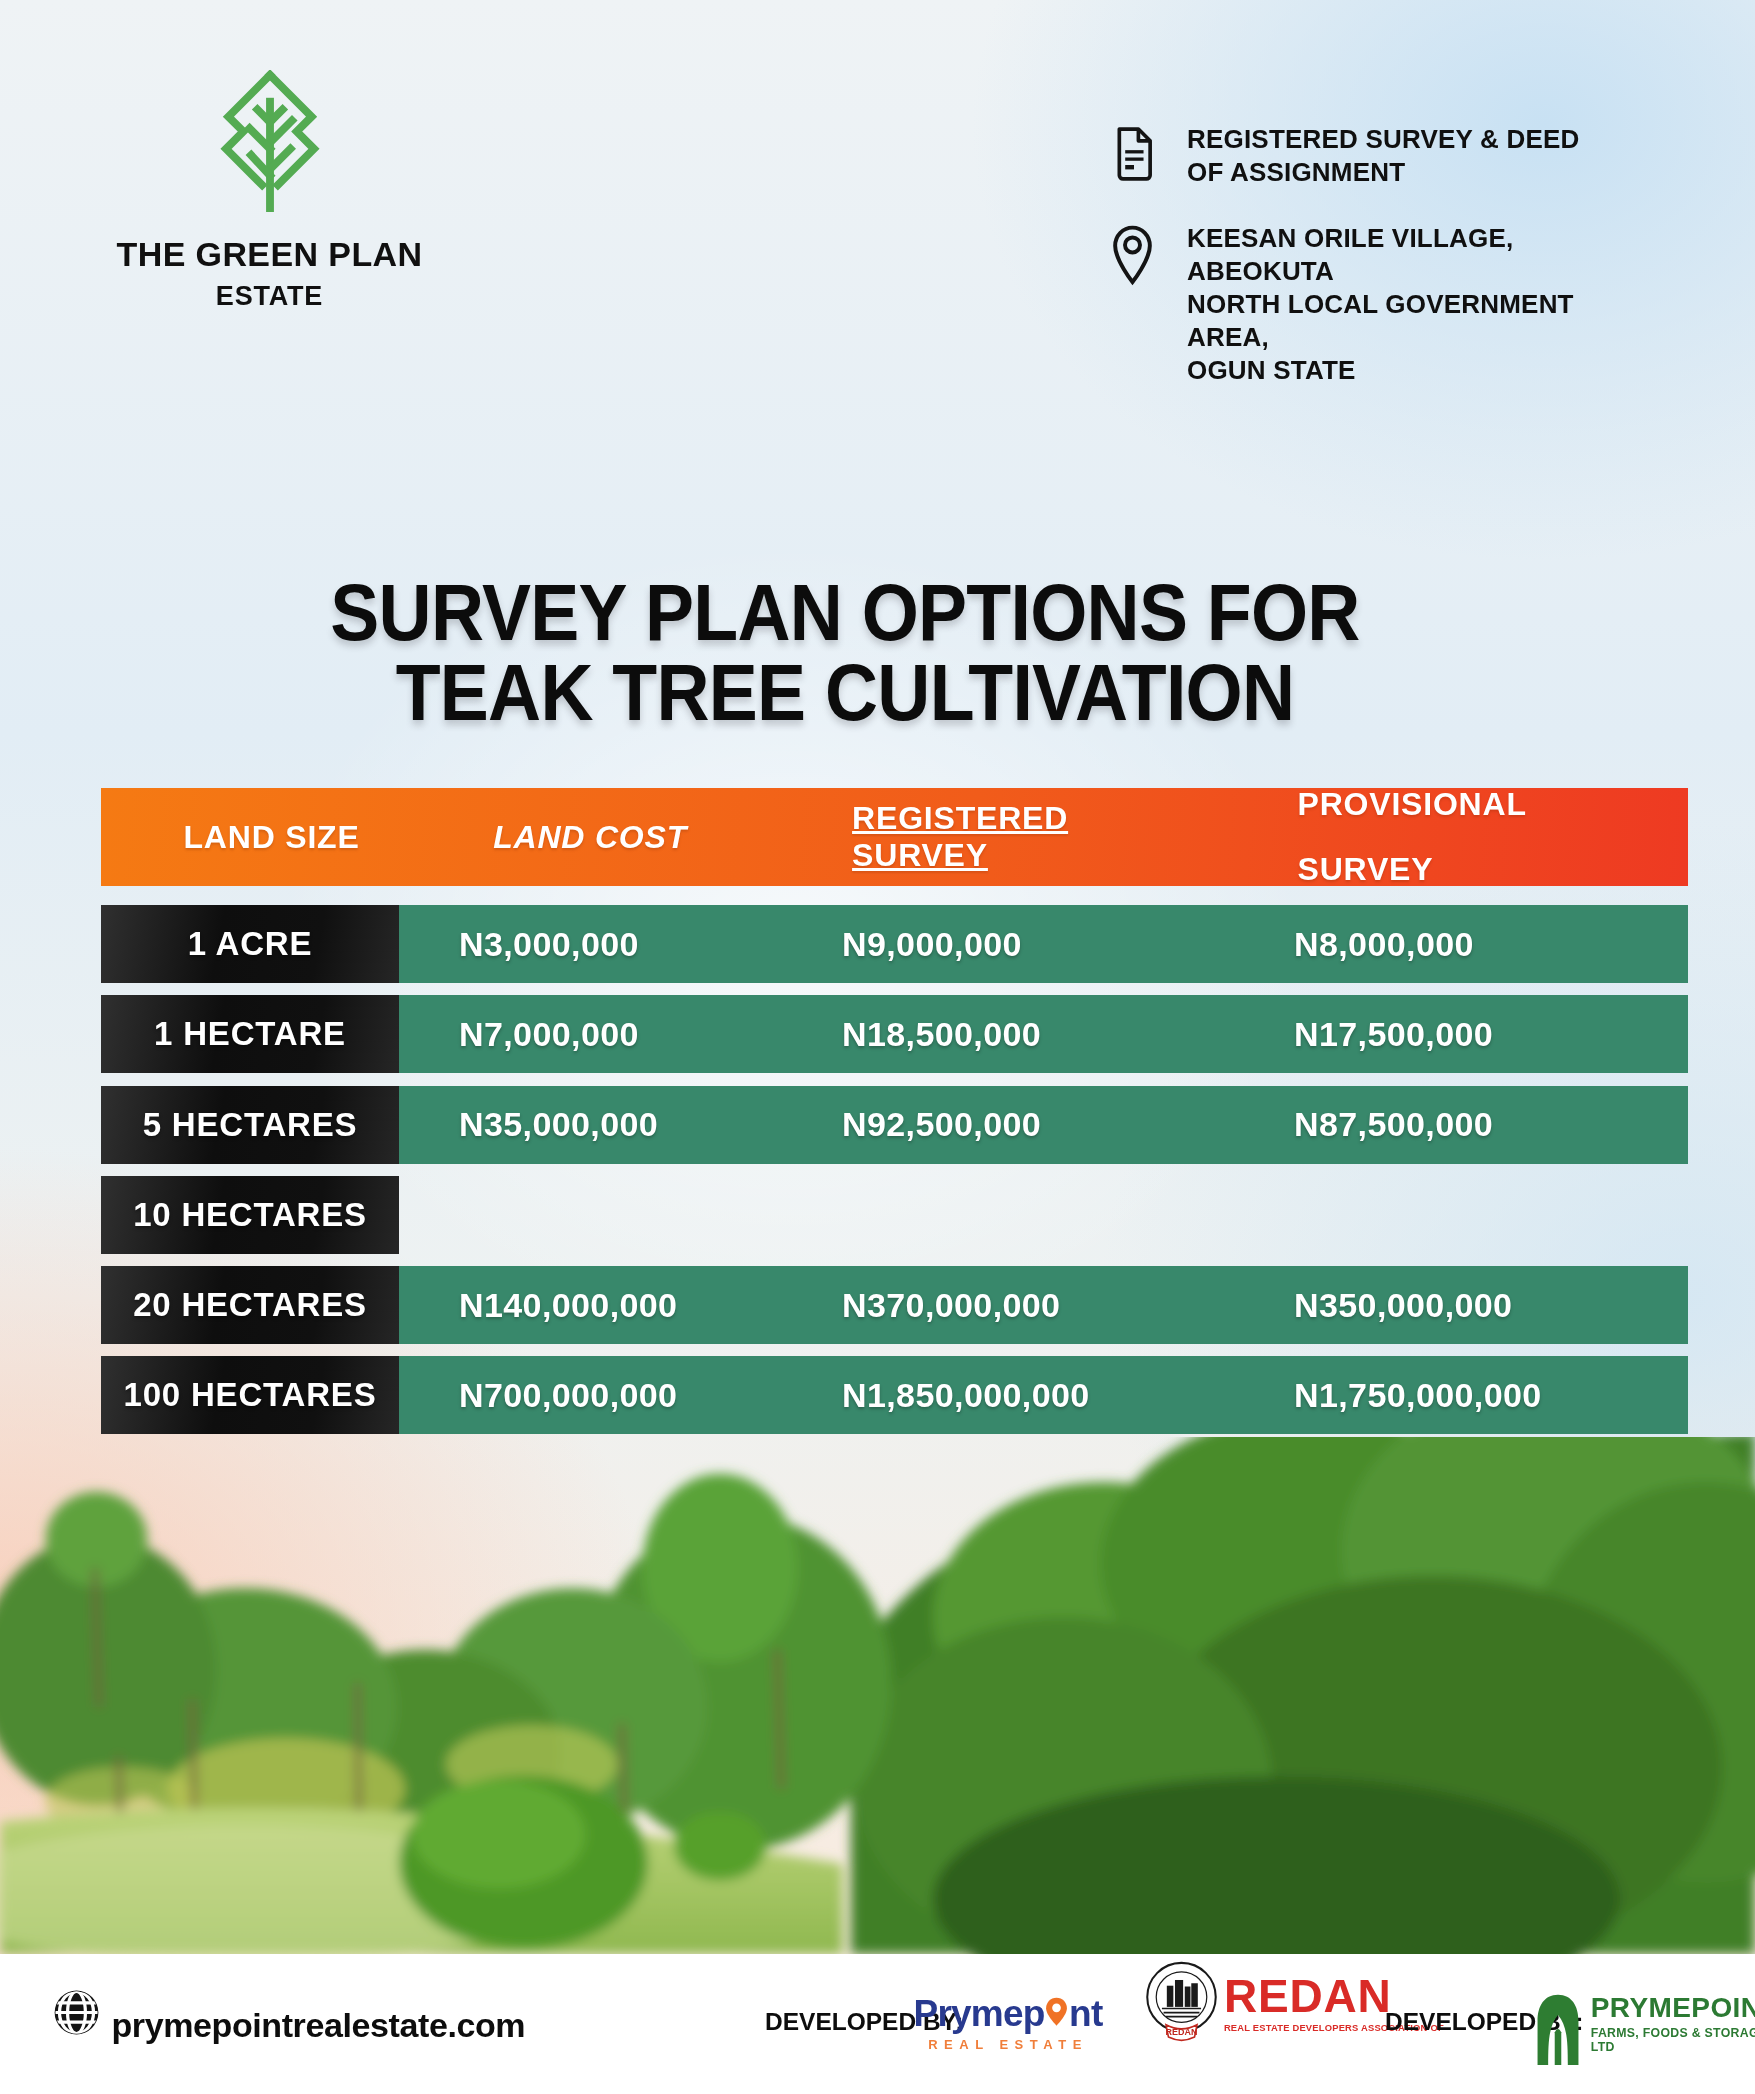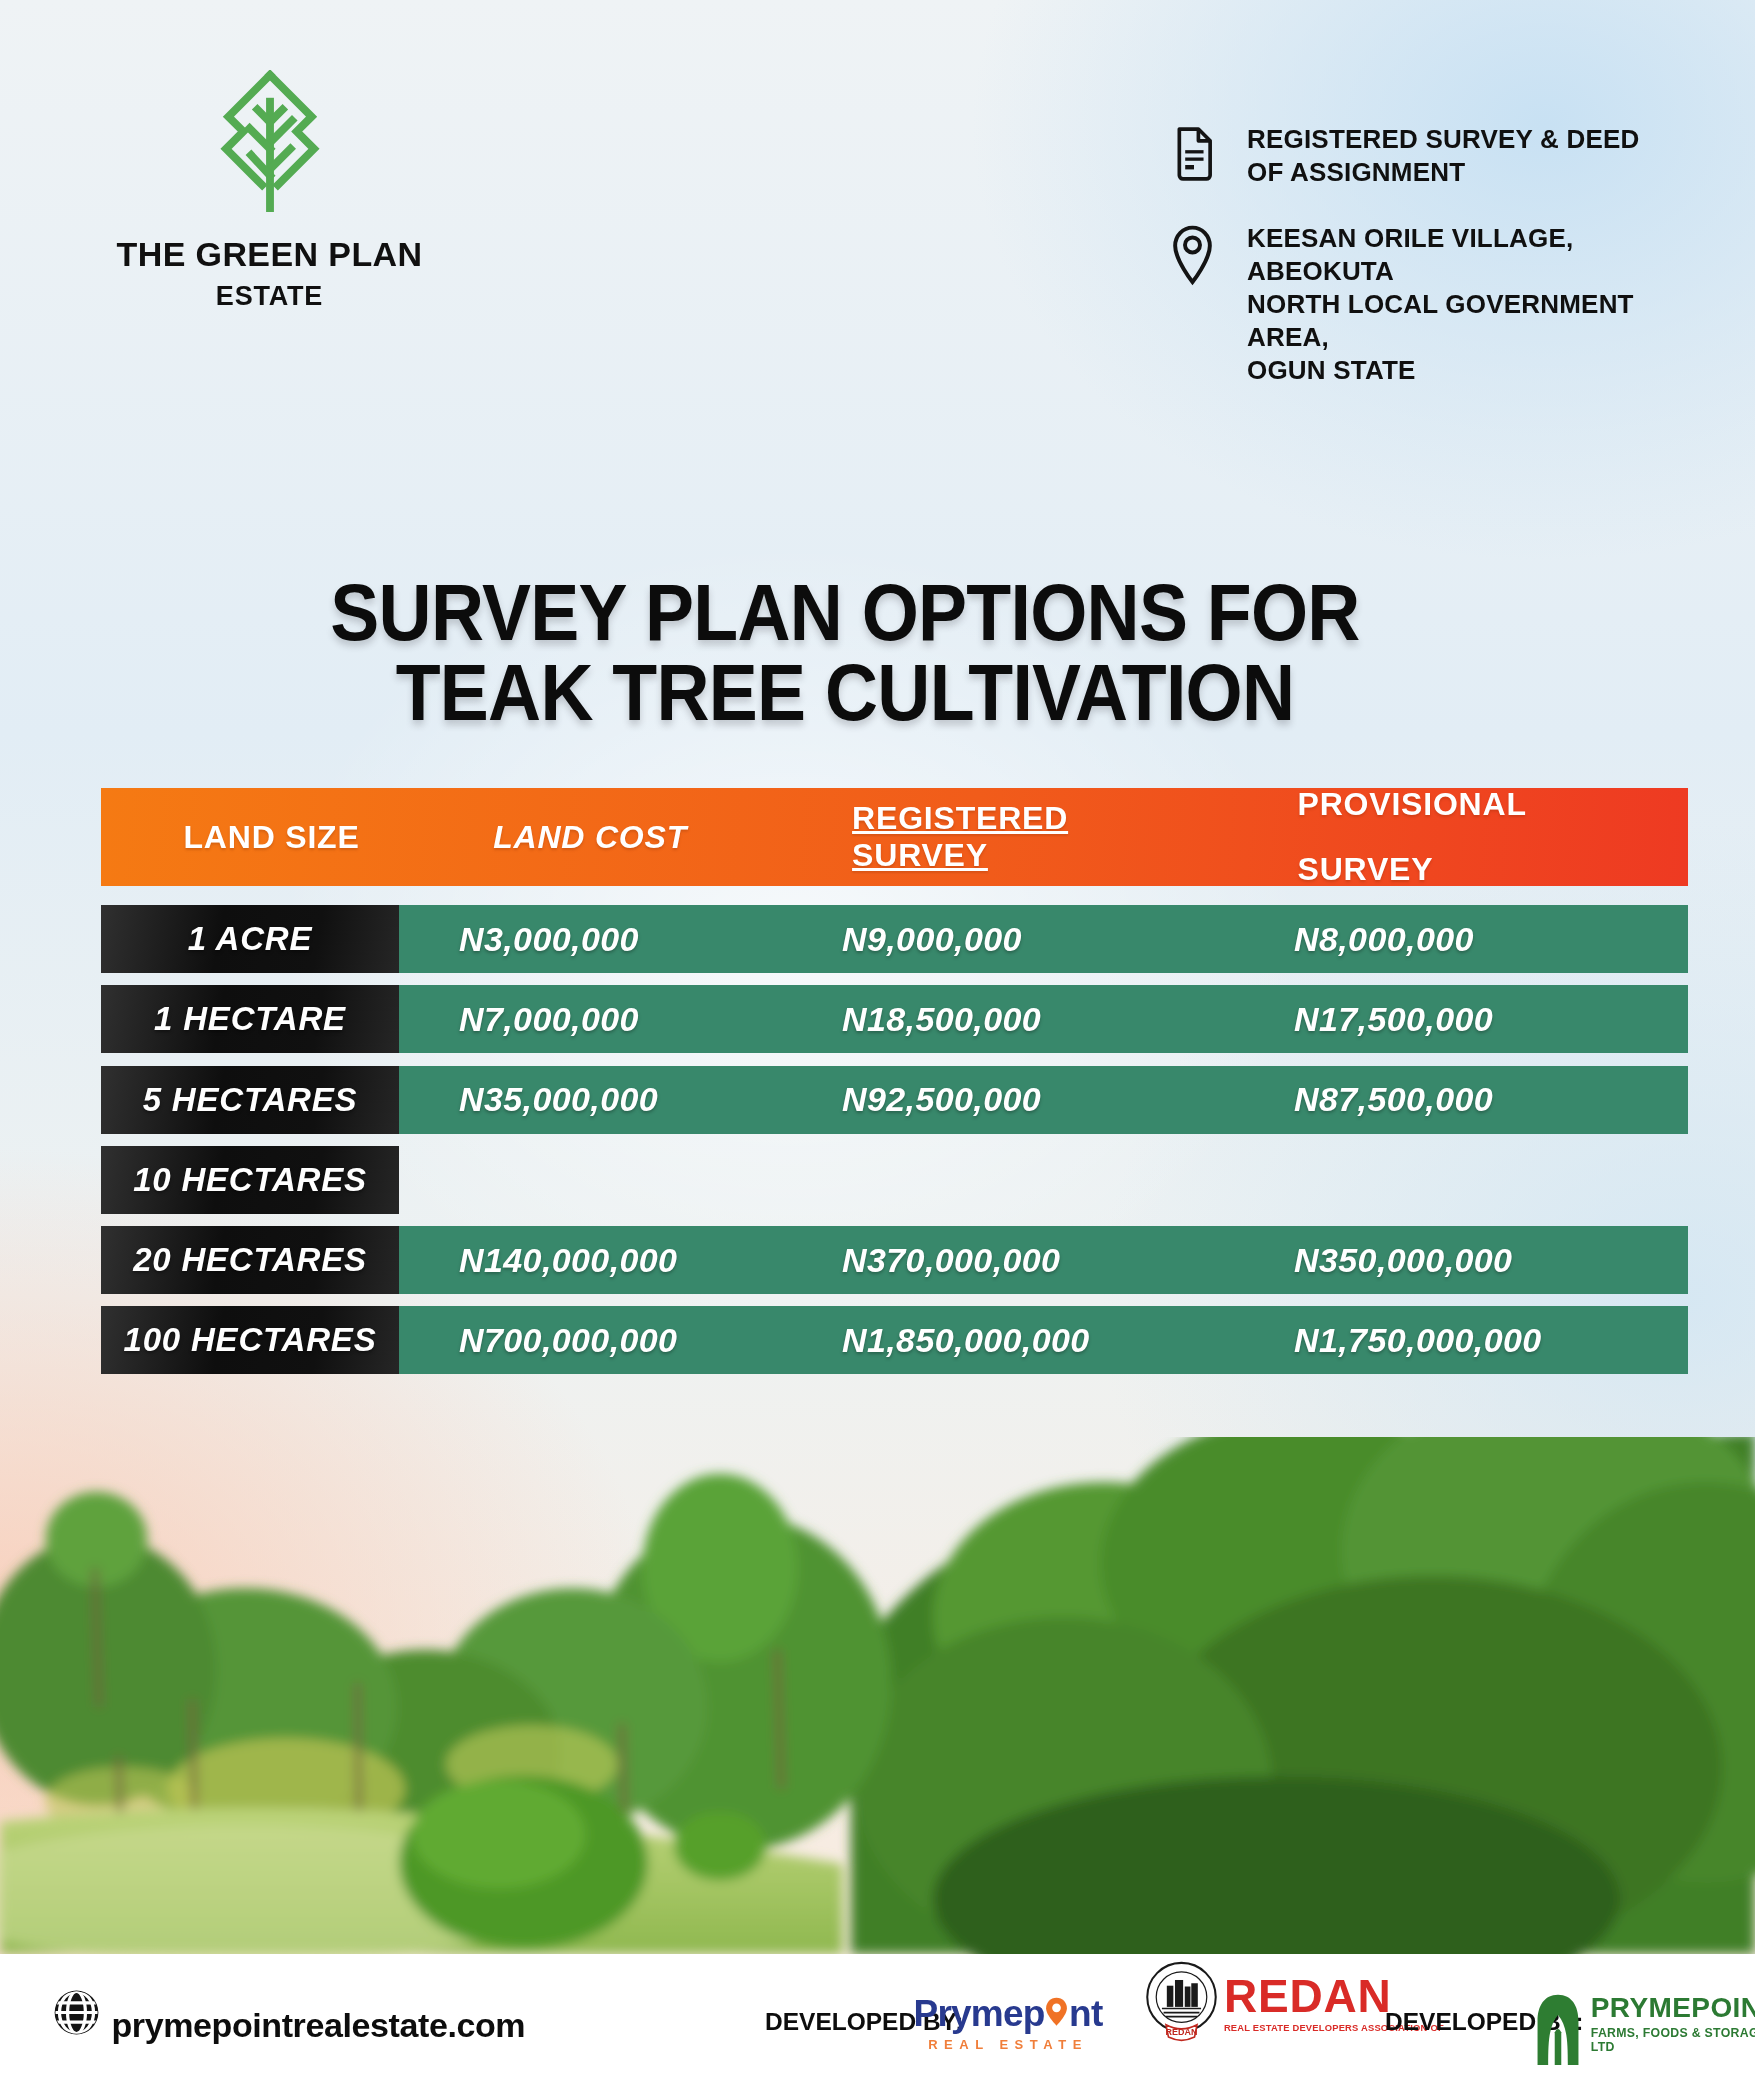--- a/index.html
+++ b/index.html
@@ -15,21 +15,21 @@
       radial-gradient(ellipse 1064px 818px at 0% 79%, rgba(249,205,184,.95), rgba(249,205,184,0) 62%),
       radial-gradient(ellipse 900px 736px at 96% 62%, rgba(206,228,243,.75), rgba(206,228,243,0) 65%),
       radial-gradient(ellipse 736px 573px at 45% 45%, rgba(255,255,255,.65), rgba(255,255,255,0) 70%),
       linear-gradient(180deg,#eff3f5 0%,#e2edf5 35%,#eef2f2 62%,#f7ece2 88%,#f8e9dc 100%);
   }
   
   .brand{position:absolute;left:106px;top:70px;width:327px;text-align:center;}
   .brand svg{display:block;margin:0 auto;}
   .brand-name{margin-top:23px;font-size:34px;font-weight:bold;letter-spacing:0.4px;color:#101010;}
   .brand-sub{margin-top:6.5px;font-size:27px;font-weight:bold;letter-spacing:0.8px;color:#101010;}
-  .info{position:absolute;left:1172px;top:123px;width:540px;}
+  .info{position:absolute;left:1112px;top:123px;width:540px;}
   .info-item{display:flex;align-items:flex-start;margin-bottom:33px;}
   .info-icon{flex:0 0 75px;padding-top:3.3px;}
   .info-text{font-size:26px;font-weight:bold;color:#101010;line-height:33px;letter-spacing:0.2px;}
   
   .title{position:absolute;left:0;right:65px;top:573px;text-align:center;color:#0c0c0c;}
   .title-line{
     font-size:79px;font-weight:bold;letter-spacing:-0.8px;line-height:80px;
     transform:scaleX(.93);transform-origin:50% 50%;
     text-shadow:0 4.9px 8.2px rgba(50,50,60,.22);
   }
@@ -38,21 +38,21 @@
   .thead{
     display:flex;height:98px;color:#fff;
     background:linear-gradient(95deg,#f57a13 0%,#f15c1a 55%,#ee3a22 100%);
     text-shadow:0 1.6px 2.5px rgba(120,40,0,.25);
   }
   .th{display:flex;flex-direction:column;justify-content:center;font-size:32px;font-weight:bold;letter-spacing:0.8px;line-height:37px;}
   .c1{width:298px;align-items:center;text-align:center;padding-left:24px;}
   .c2{width:420px;box-sizing:border-box;padding-left:75px;font-style:italic;}
   .c3{width:446px;box-sizing:border-box;padding-left:19.6px;text-decoration:underline;}
   .c4{width:423px;box-sizing:border-box;padding-left:26px;gap:28px;}
-  .trow{display:flex;height:68px;margin-top:12.3px;font-style:italic;}
+  .trow{display:flex;height:78px;margin-top:12.3px;}
   .trow.first{margin-top:19px;}
   .cell-label{
     width:298px;display:flex;align-items:center;justify-content:center;
     background:linear-gradient(100deg,#303030 0%,#0e0e0e 40%,#101010 72%,#262626 100%);
     color:#fff;font-size:33px;font-weight:bold;letter-spacing:0.8px;
     text-shadow:0 1.6px 3.3px rgba(0,0,0,.4);
   }
   .cell-values{
     flex:1;display:flex;align-items:center;background:#38886b;color:#fff;
     text-shadow:0 1.6px 3.3px rgba(0,0,0,.28);

